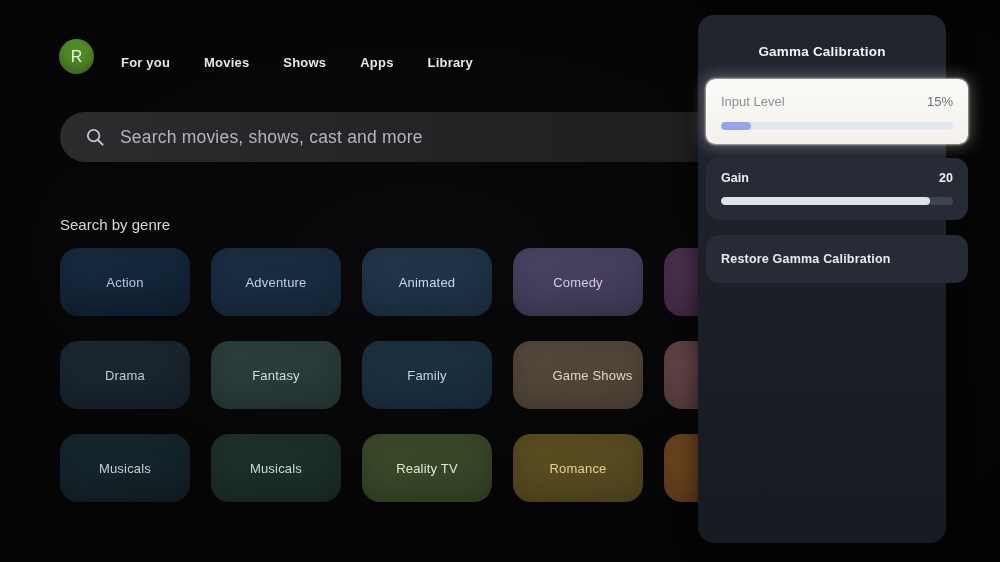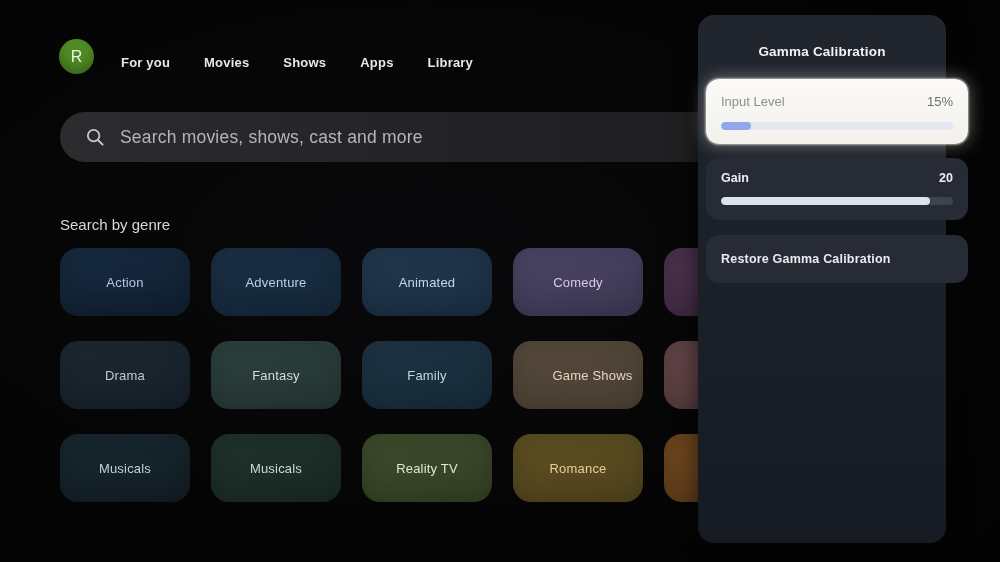--- a/index.html
+++ b/index.html
@@ -147,21 +147,21 @@
         <span class="tile-label" style="color: rgb(234, 206, 148);">Romance</span>
       </div>
     <div class="tile" style="background: linear-gradient(170deg, rgb(112, 72, 31) 0%, rgb(94, 60, 26) 100%);">
         <span class="tile-label" style="color: rgb(255, 255, 255);"></span>
       </div>
   </div>
 
   <div class="panel">
     <div class="panel-title">Gamma Calibration</div>
 
-    <div class="card focused slider-card" style="top:64px;">
+    <div class="card focused slider-card" style="top:64px;border-radius:9px;">
       <div class="slider-row">
         <span class="slider-label">Input Level</span>
         <span class="slider-value">15%</span>
       </div>
       <div class="slider-track" style="background: rgb(229, 231, 238);">
         <div class="slider-fill" style="width: 13%; background: rgb(143, 167, 236);"></div>
       </div>
     </div>
 
     <div class="card dark slider-card" style="top:143px;height:62px;">

